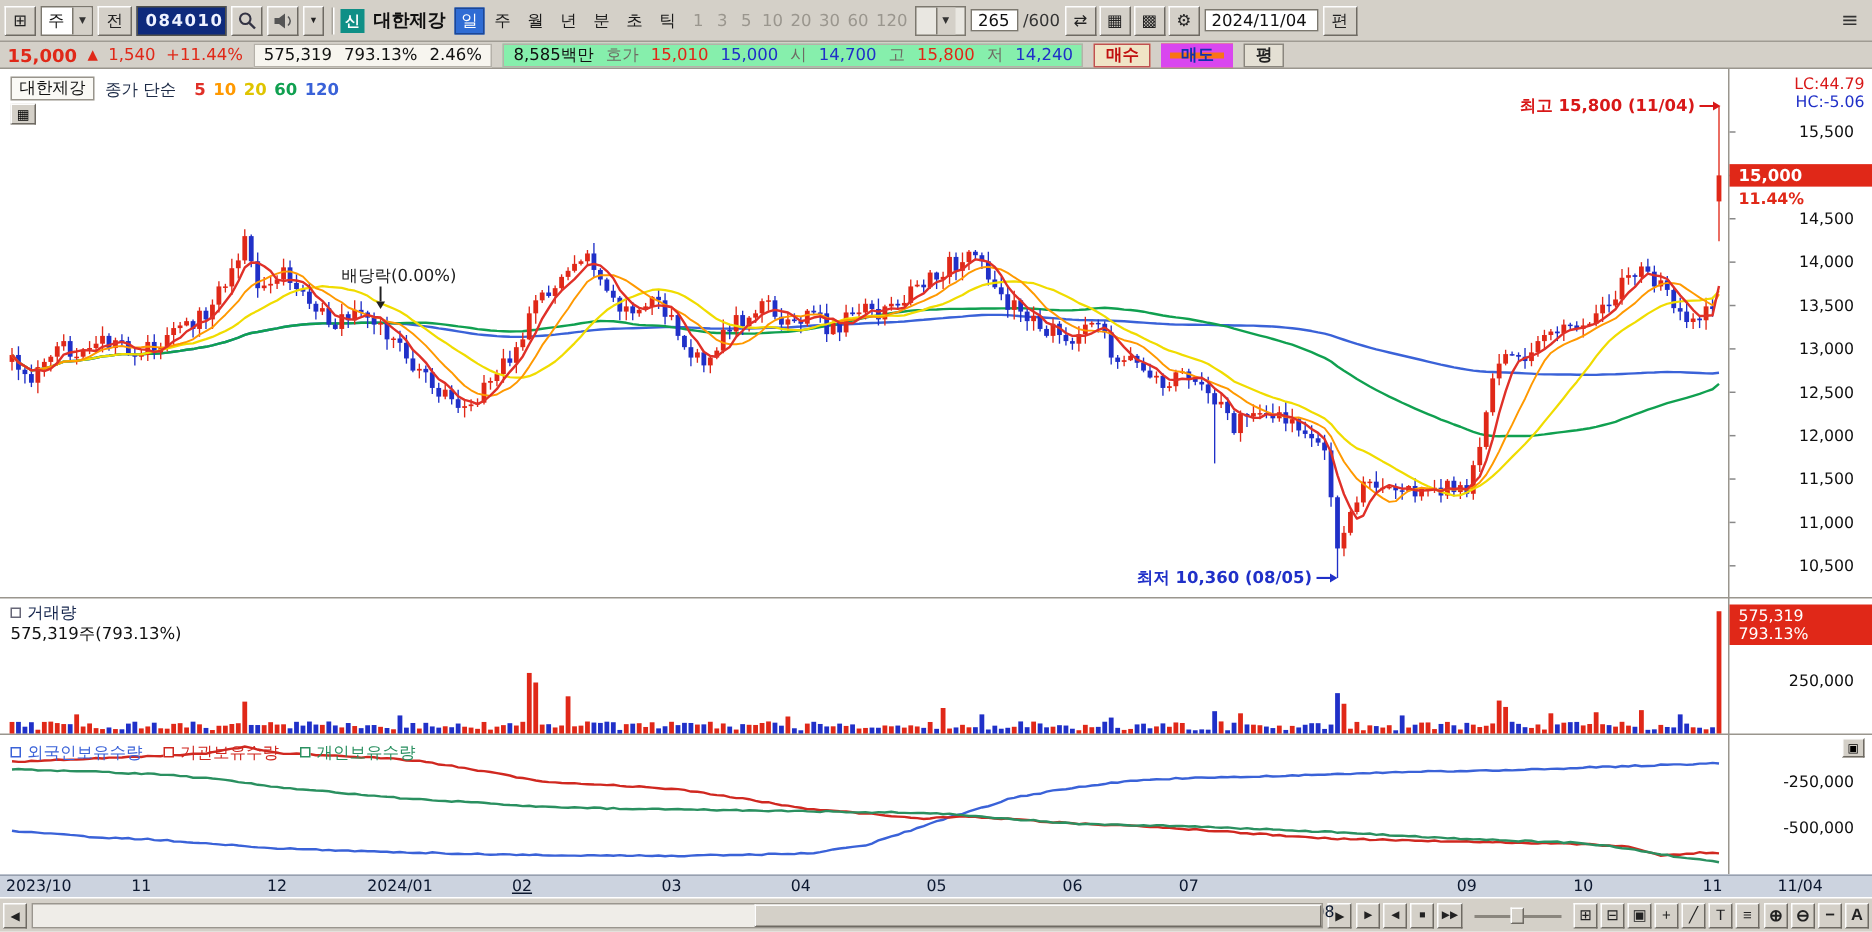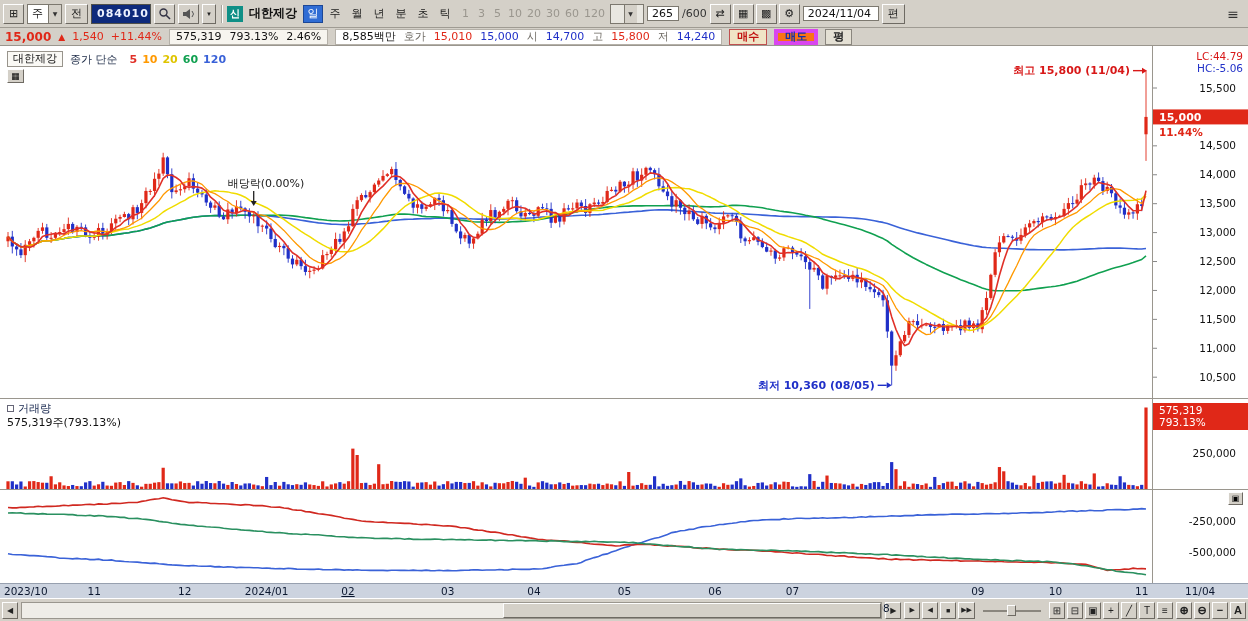--- a/index.html
+++ b/index.html
@@ -25,24 +25,24 @@
   .menu-ic{margin-left:auto;font-size:14px;color:#333;padding:0 6px}
 
   
   .tb2{height:18px;display:flex;align-items:center;gap:7px;padding:0 5px;background:#d4d0c8;border-bottom:1px solid #9a968e;font-size:11px}
   .pprice{font-size:12px;font-weight:bold;color:#e02818}
   .parrow{color:#e02818;font-size:9px}
   .pred{color:#e02818}
   .red{color:#e02818}.blue{color:#2030c8}
   .lbl{color:#6e6a63}
   .ib-box{display:inline-flex;gap:8px;align-items:center;background:#f7f5ef;border:1px solid #b5b1a9;height:16px;padding:0 6px;color:#111}
-  .ib-box.yellow{background:#ffffff}
+  .ib-box.yellow{background:#86efac}
   .trade{height:16px;padding:0 7px;font-weight:bold;font-size:11px;display:inline-flex;align-items:center;cursor:default}
   .trade.buy{background:#f0e4c6;color:#c01010;border:1px solid #c05050}
-  .trade.sell{background:#f97316;color:#1030b0;border:4px solid #d946ef}
+  .trade.sell{background:#f97316;color:#1030b0;border:6px solid #d946ef}
   .trade.flat{background:#e4e0d4;color:#222;border:1px solid #8a867e}
 
   
   .chart-wrap{position:relative;width:1248px;height:537px;background:#fff}
   .chart-wrap svg{display:block;background:#fff}
   .ov{position:absolute;pointer-events:none;font-size:11px}
   .legend{left:7px;top:5px;display:flex;align-items:center;gap:7px}
   .ltitle{border:1px solid #98948c;background:#faf9f5;padding:0 5px;line-height:14px;color:#111}
   .lser{color:#1c2a46}
   #ma-legend span{font-weight:bold;margin-left:5px}
@@ -1042,20 +1042,34 @@
     <div class="lc">LC:44.79</div>
     <div class="hc">HC:-5.06</div>
   </div>
 
   <div class="ov vlabel">
     <span class="vbullet"></span>
     <span>거래량</span>
   </div>
   <div class="ov vdetail">575,319주(793.13%)</div>
 
+  <div class="ov olegend" id="own-legend">
+      <span class="it">
+        <span class="bq" style="border-color: rgb(58, 98, 216);"></span>
+        <span style="color: rgb(58, 98, 216);">외국인보유수량</span>
+      </span>
+      <span class="it">
+        <span class="bq" style="border-color: rgb(208, 40, 32);"></span>
+        <span style="color: rgb(208, 40, 32);">기관보유수량</span>
+      </span>
+      <span class="it">
+        <span class="bq" style="border-color: rgb(42, 144, 96);"></span>
+        <span style="color: rgb(42, 144, 96);">개인보유수량</span>
+      </span>
+    </div>
   <button class="raised orestore">▣</button>
 </div>
 
 <div class="xaxis" id="xaxis-bar">
   <span class="xlab" style="left:1185px">11/04</span>
 <span class="xlab" style="left: 4px;">2023/10</span>
     <span class="xlab" style="left: 94.2121px; transform: translateX(-50%);">11</span>
     <span class="xlab" style="left: 184.735px; transform: translateX(-50%);">12</span>
     <span class="xlab" style="left: 266.636px; transform: translateX(-50%); text-align: right;">2024/01</span>
     <span class="xlab" style="left: 348px; transform: translateX(-50%); text-decoration: underline;">02</span>

